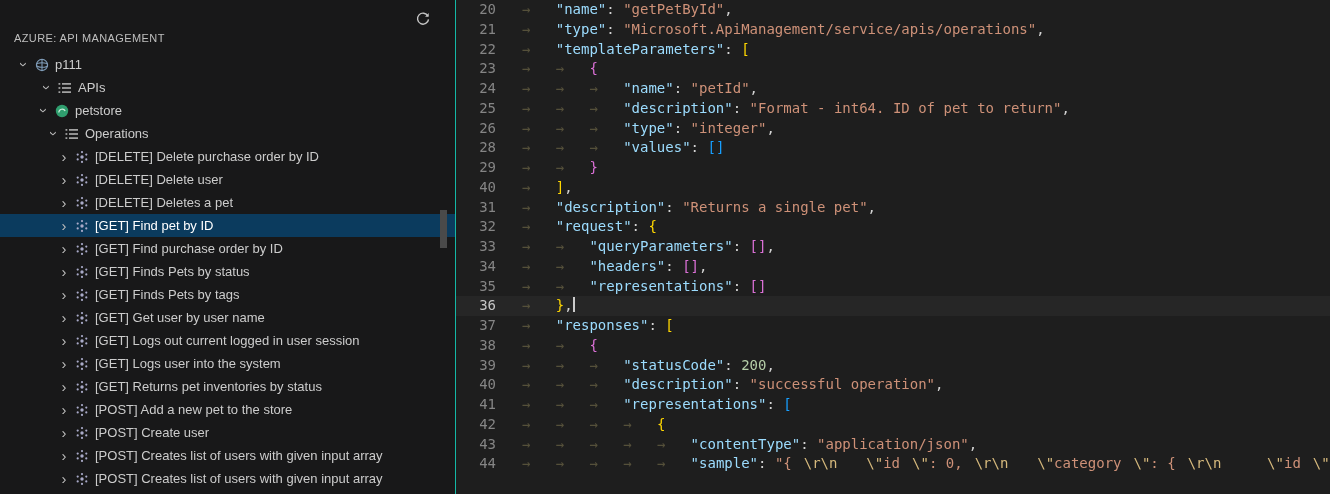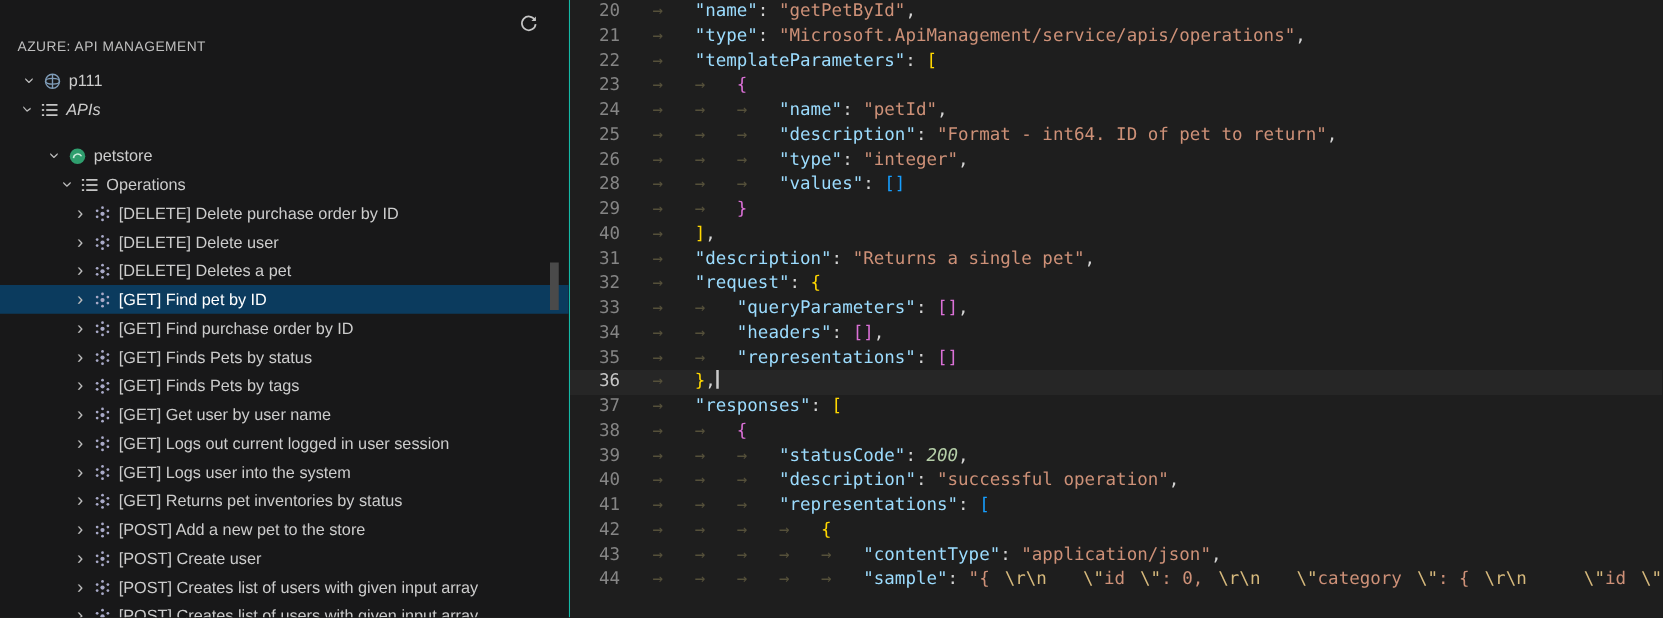--- a/index.html
+++ b/index.html
@@ -53,21 +53,21 @@
     width: 40px; flex: none; text-align: right;
     color: var(--line_number, #858585); user-select: none;
   }
   .code-line.active .ln { color: var(--line_number_active, #c6c6c6); }
   .ltext { margin-left: 26px; white-space: pre; }
 
   .tab   { color: var(--whitespace_tab, #55503a); }
   .tk-k  { color: var(--token_key, #9cdcfe); }
   .tk-s  { color: var(--token_string, #ce9178); }
   .tk-p  { color: var(--token_punctuation, #d4d4d4); }
-  .tk-n  { color: var(--token_number, #b5cea8); font-style: italic; }
+  .tk-n  { color: var(--token_number, #b5cea8); }
   .tk-kw { color: var(--token_keyword, #569cd6); }
   .tk-e  { color: var(--token_escape, #d7ba7d); margin-left: 12px; }
   .tk-b1 { color: var(--bracket_level1, #ffd700); }
   .tk-b2 { color: var(--bracket_level2, #da70d6); }
   .tk-b3 { color: var(--bracket_level3, #179fff); }
 
   .cursor {
     display: inline-block; width: 2px; height: 15px;
     background: var(--cursor, #cccccc); vertical-align: -2px;
   }
@@ -92,35 +92,35 @@
           <span class="twisty exp">›</span>
           <span class="ticon">
             <svg width="16" height="16" viewBox="0 0 16 16" fill="none" stroke="#7f9cb8" stroke-width="1.1">
               <circle cx="8" cy="8" r="5.6"></circle>
               <ellipse cx="8" cy="8" rx="5.6" ry="2.3"></ellipse>
               <path d="M8 2.4v11.2"></path>
             </svg>
           </span>
           <span class="tlabel">p111</span>
         </div>
-        <div class="tree-row" style="padding-left: 14px; font-style: italic;">
+        <div class="tree-row" style="padding-left: 39px;">
           <span class="twisty exp">›</span>
           <span class="ticon">
             <svg width="16" height="16" viewBox="0 0 16 16" fill="#c5c5c5">
               <rect x="1.5" y="3.2" width="1.8" height="1.4"></rect>
               <rect x="5" y="3.2" width="9" height="1.4"></rect>
               <rect x="1.5" y="7.3" width="1.8" height="1.4"></rect>
               <rect x="5" y="7.3" width="9" height="1.4"></rect>
               <rect x="1.5" y="11.4" width="1.8" height="1.4"></rect>
               <rect x="5" y="11.4" width="9" height="1.4"></rect>
             </svg>
           </span>
           <span class="tlabel">APIs</span>
         </div>
-        <div class="tree-row" style="padding-left: 36px; margin-top: 14px;">
+        <div class="tree-row" style="padding-left: 36px;">
           <span class="twisty exp">›</span>
           <span class="ticon">
             <svg width="16" height="16" viewBox="0 0 16 16">
               <circle cx="8" cy="8" r="6.2" fill="#2f9e6e"></circle>
               <path d="M4.8 9.5 A3.4 3.4 0 0 1 11.2 8" fill="none" stroke="#cdeedd" stroke-width="1.2"></path>
             </svg>
           </span>
           <span class="tlabel">petstore</span>
         </div>
         <div class="tree-row" style="padding-left: 46px;">

